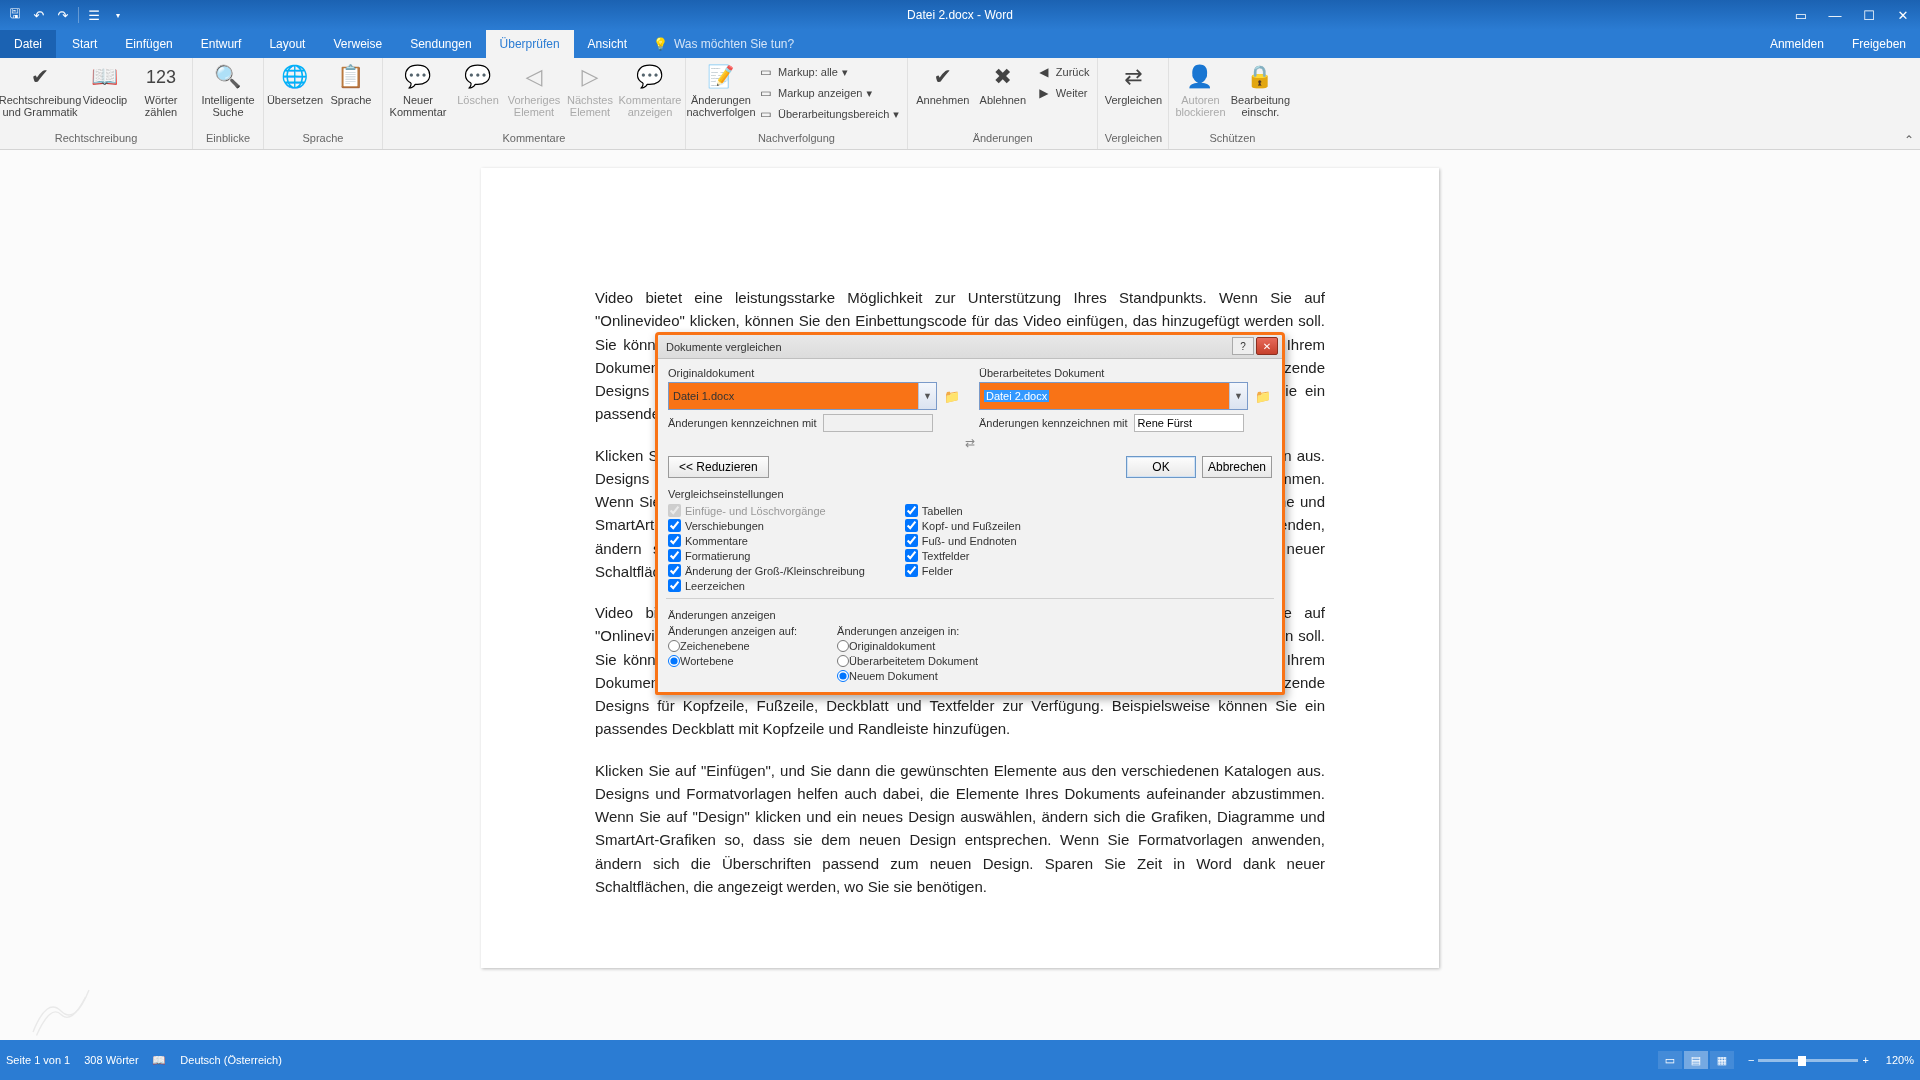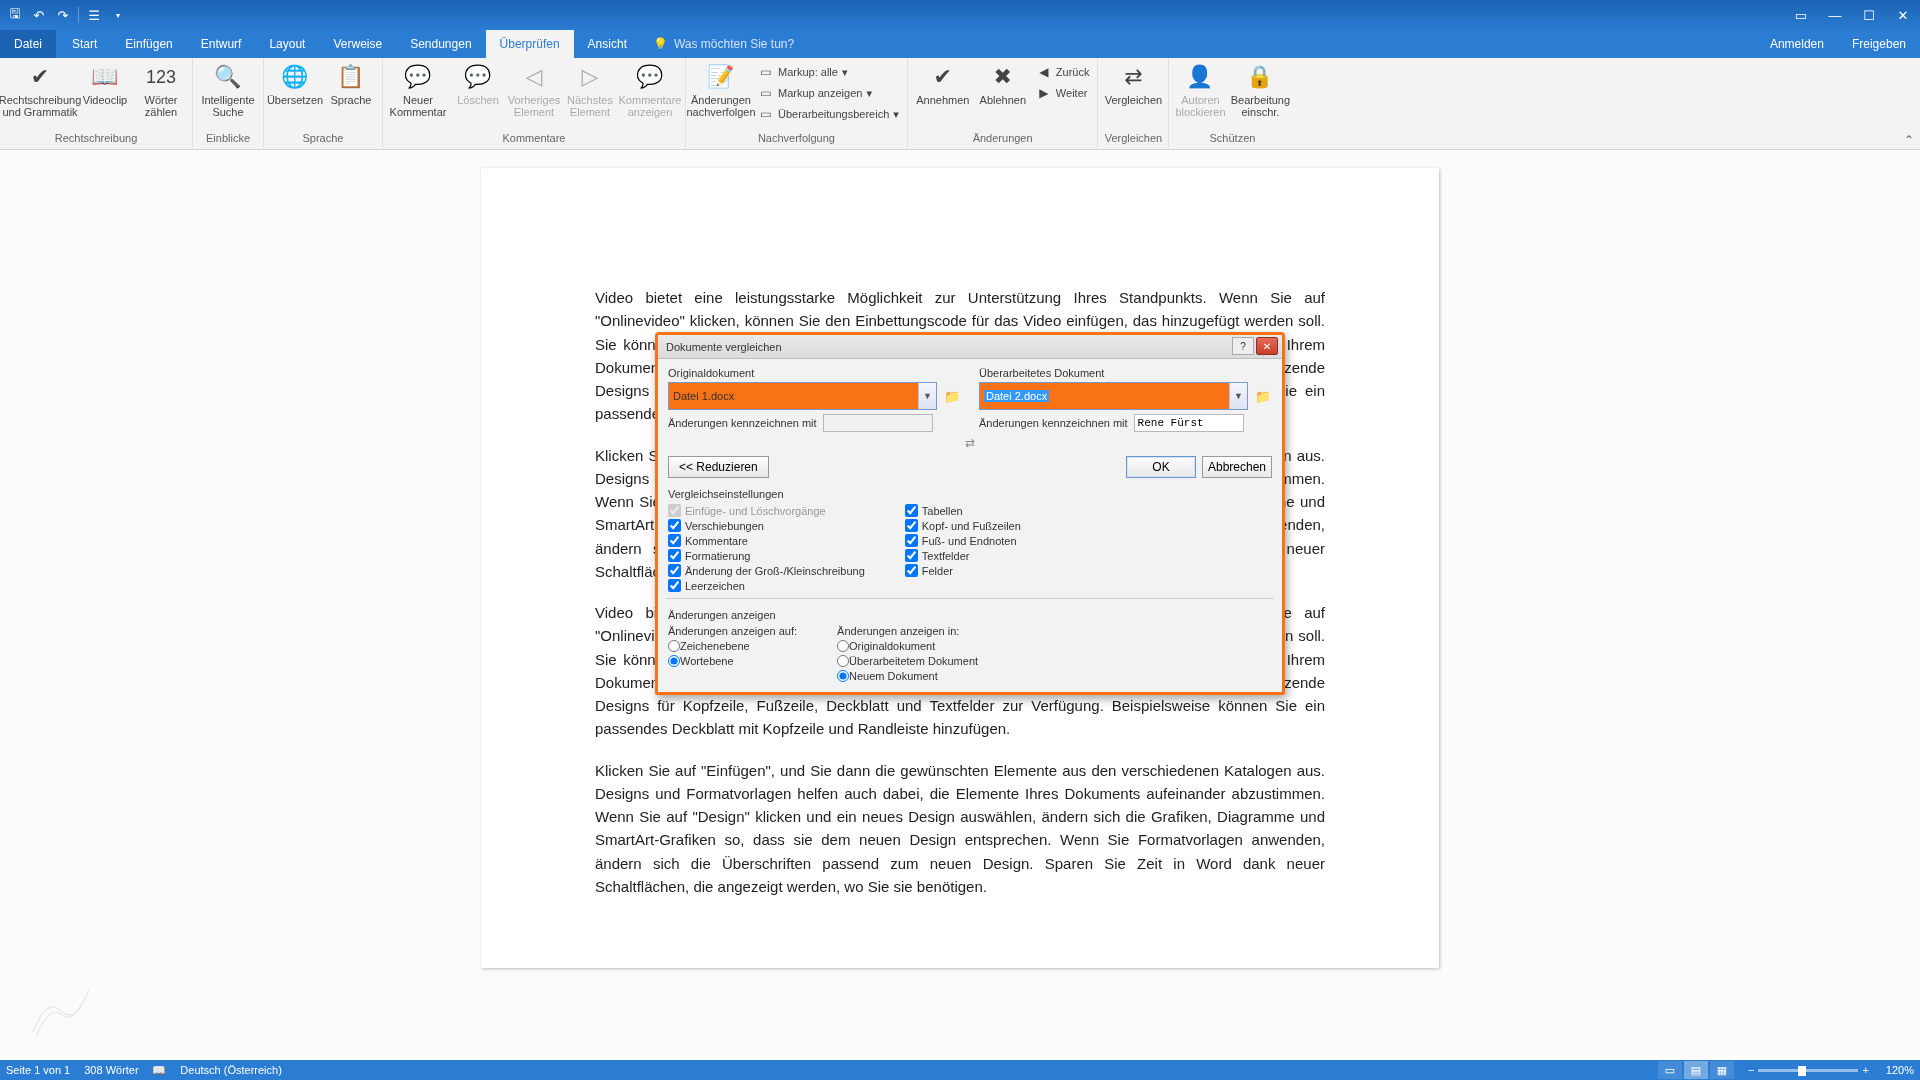--- a/index.html
+++ b/index.html
@@ -38,21 +38,21 @@
 .disabled { color: #aaa !important; }
 .ribbon-collapse { position: absolute; right: 6px; bottom: 2px; font-size: 12px; color: #666; }
 
 
 .docarea { position: absolute; top: 150px; bottom: 24px; left: 0; right: 0; background: #fbfbfb; }
 .page { width: 958px; height: 800px; background: #fff; margin: 18px auto 0; box-shadow: 1px 1px 3px rgba(0,0,0,0.25); padding: 118px 114px 40px 114px; font-family: Calibri, sans-serif; font-size: 15px; line-height: 1.55; color: #222; text-align: justify; }
 .page p { margin-bottom: 18px; }
 .watermark { position: absolute; left: 26px; bottom: 10px; width: 70px; height: 70px; opacity: 0.28; }
 
 
-.statusbar { position: absolute; left: 0; right: 0; bottom: 0; height: 20px; background: #2b7cd3; color: #fff; display: flex; align-items: center; font-size: 11px; padding: 0 6px; gap: 14px; }
+.statusbar { position: absolute; left: 0; right: 0; bottom: 0; height: 40px; background: #2b7cd3; color: #fff; display: flex; align-items: center; font-size: 11px; padding: 0 6px; gap: 14px; }
 .statusbar .spacer { flex: 1; }
 .statusbar .viewbtns { display: flex; gap: 2px; }
 .statusbar .viewbtns .vb { width: 24px; height: 18px; display: flex; align-items: center; justify-content: center; background: rgba(255,255,255,0.12); }
 .statusbar .viewbtns .vb.active { background: rgba(255,255,255,0.35); }
 .zoom { display: flex; align-items: center; gap: 4px; }
 .zoom .track { width: 100px; height: 3px; background: rgba(255,255,255,0.5); position: relative; }
 .zoom .thumb { position: absolute; top: -3px; left: 40px; width: 8px; height: 10px; background: #fff; }
 
 
 .dialog { position: absolute; left: 655px; top: 332px; width: 630px; background: #f2f2f2; border: 3px solid #f97316; border-radius: 4px 4px 2px 2px; box-shadow: 2px 4px 10px rgba(0,0,0,0.35); font-size: 11px; color: #333; }
@@ -92,20 +92,21 @@
 
 <div class="titlebar">
   <div class="qat">
     <div class="qat-btn">🖫</div>
     <div class="qat-btn">↶</div>
     <div class="qat-btn">↷</div>
     <div class="sep"></div>
     <div class="qat-btn">☰</div>
     <div class="qat-btn" style="font-size:8px;">▾</div>
   </div>
+  <div class="title-center">Datei 2.docx - Word</div>
   <div class="win-btns">
     <div class="wb">▭</div>
     <div class="wb">—</div>
     <div class="wb">☐</div>
     <div class="wb">✕</div>
   </div>
 </div>
 
 <div class="menurow">
   <div class="tab file">Datei</div>
@@ -295,21 +296,21 @@
         <div class="lbl">Überarbeitetes Dokument</div>
         <div class="dd-wrap">
           <div class="dd sel">
               <span>Datei 2.docx</span>
               <div class="arr">▼</div>
             </div>
           <span class="folder-ico">📁</span>
         </div>
         <div class="labelrow">
           <span>Änderungen kennzeichnen mit</span>
-          <input type="text" style="width: 110px; font-family: Liberation Mono, monospace;" value="Rene Fürst">
+          <input type="text" style="width: 110px;" value="Rene Fürst">
         </div>
       </div>
     </div>
     <div class="swapicon">⇄</div>
     <div class="dlg-row2">
       <button class="btn">&lt;&lt;  Reduzieren</button>
       <div style="flex:1"></div>
       <button class="btn default" style="width:70px;justify-content:center;">OK</button>
       <div style="width:6px"></div>
       <button class="btn" style="width:70px;justify-content:center;">Abbrechen</button>

